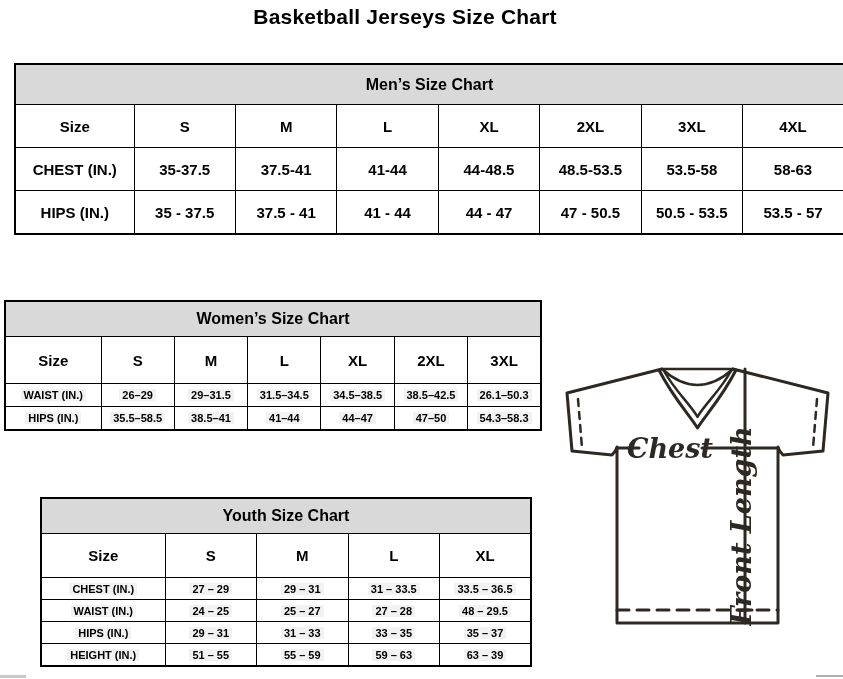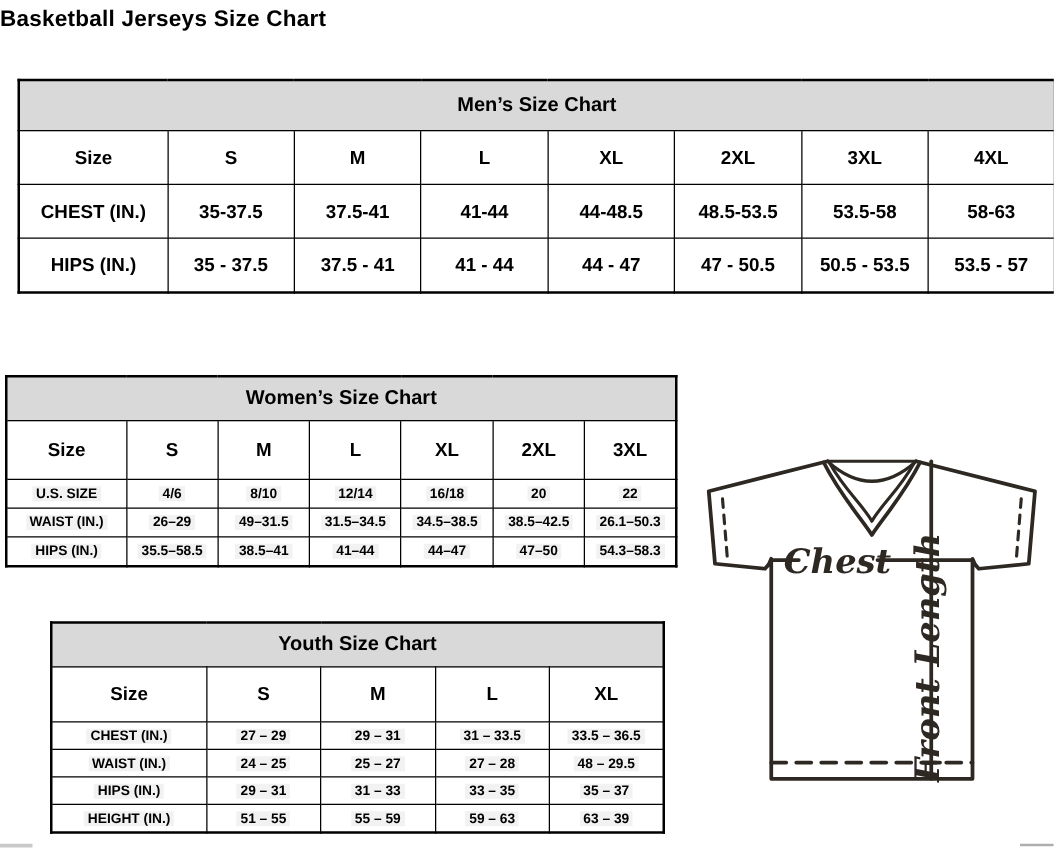--- a/index.html
+++ b/index.html
@@ -1,22 +1,22 @@
 <!DOCTYPE html>
 <html><head>
 <meta charset="utf-8">
 <style>
   html,body{margin:0;padding:0;}
   body{
     width:843px;height:679px;background:#ffffff;position:relative;
     font-family:"Liberation Sans",sans-serif;color:#000;overflow:hidden;
   }
   .page-title{
-    position:absolute;top:5px;left:0;width:810px;
-    font-size:18px;font-weight:bold;letter-spacing:.2px;
+    position:absolute;top:5px;left:0;width:810px;text-align:center;
+    font-size:21px;font-weight:bold;letter-spacing:.2px;
   }
   table{
     position:absolute;border-collapse:collapse;table-layout:fixed;background:#fff;
     border:2px solid #000;
   }
   td,th{border:1px solid #000;text-align:center;vertical-align:middle;
     font-weight:bold;padding:0;}
   tr.caption-row td{background:#d9d9d9;font-size:16px;}
   
   #men-table{left:14px;top:63px;width:831px;}
@@ -102,32 +102,23 @@
   <tr class="size-row">
         <th>Size</th>
         <th>S</th>
         <th>M</th>
         <th>L</th>
         <th>XL</th>
         <th>2XL</th>
         <th>3XL</th>
       </tr>
       <tr class="data-row">
-        <td><span class="hl">U.S. SIZE</span></td>
-        <td><span class="hl">4/6</span></td>
-        <td><span class="hl">8/10</span></td>
-        <td><span class="hl">12/14</span></td>
-        <td><span class="hl">16/18</span></td>
-        <td><span class="hl">20</span></td>
-        <td><span class="hl">22</span></td>
-      </tr>
-      <tr class="data-row">
         <td><span class="hl">WAIST (IN.)</span></td>
         <td><span class="hl">26–29</span></td>
-        <td><span class="hl">49–31.5</span></td>
+        <td><span class="hl">29–31.5</span></td>
         <td><span class="hl">31.5–34.5</span></td>
         <td><span class="hl">34.5–38.5</span></td>
         <td><span class="hl">38.5–42.5</span></td>
         <td><span class="hl">26.1–50.3</span></td>
       </tr>
       <tr class="data-row">
         <td><span class="hl">HIPS (IN.)</span></td>
         <td><span class="hl">35.5–58.5</span></td>
         <td><span class="hl">38.5–41</span></td>
         <td><span class="hl">41–44</span></td>

